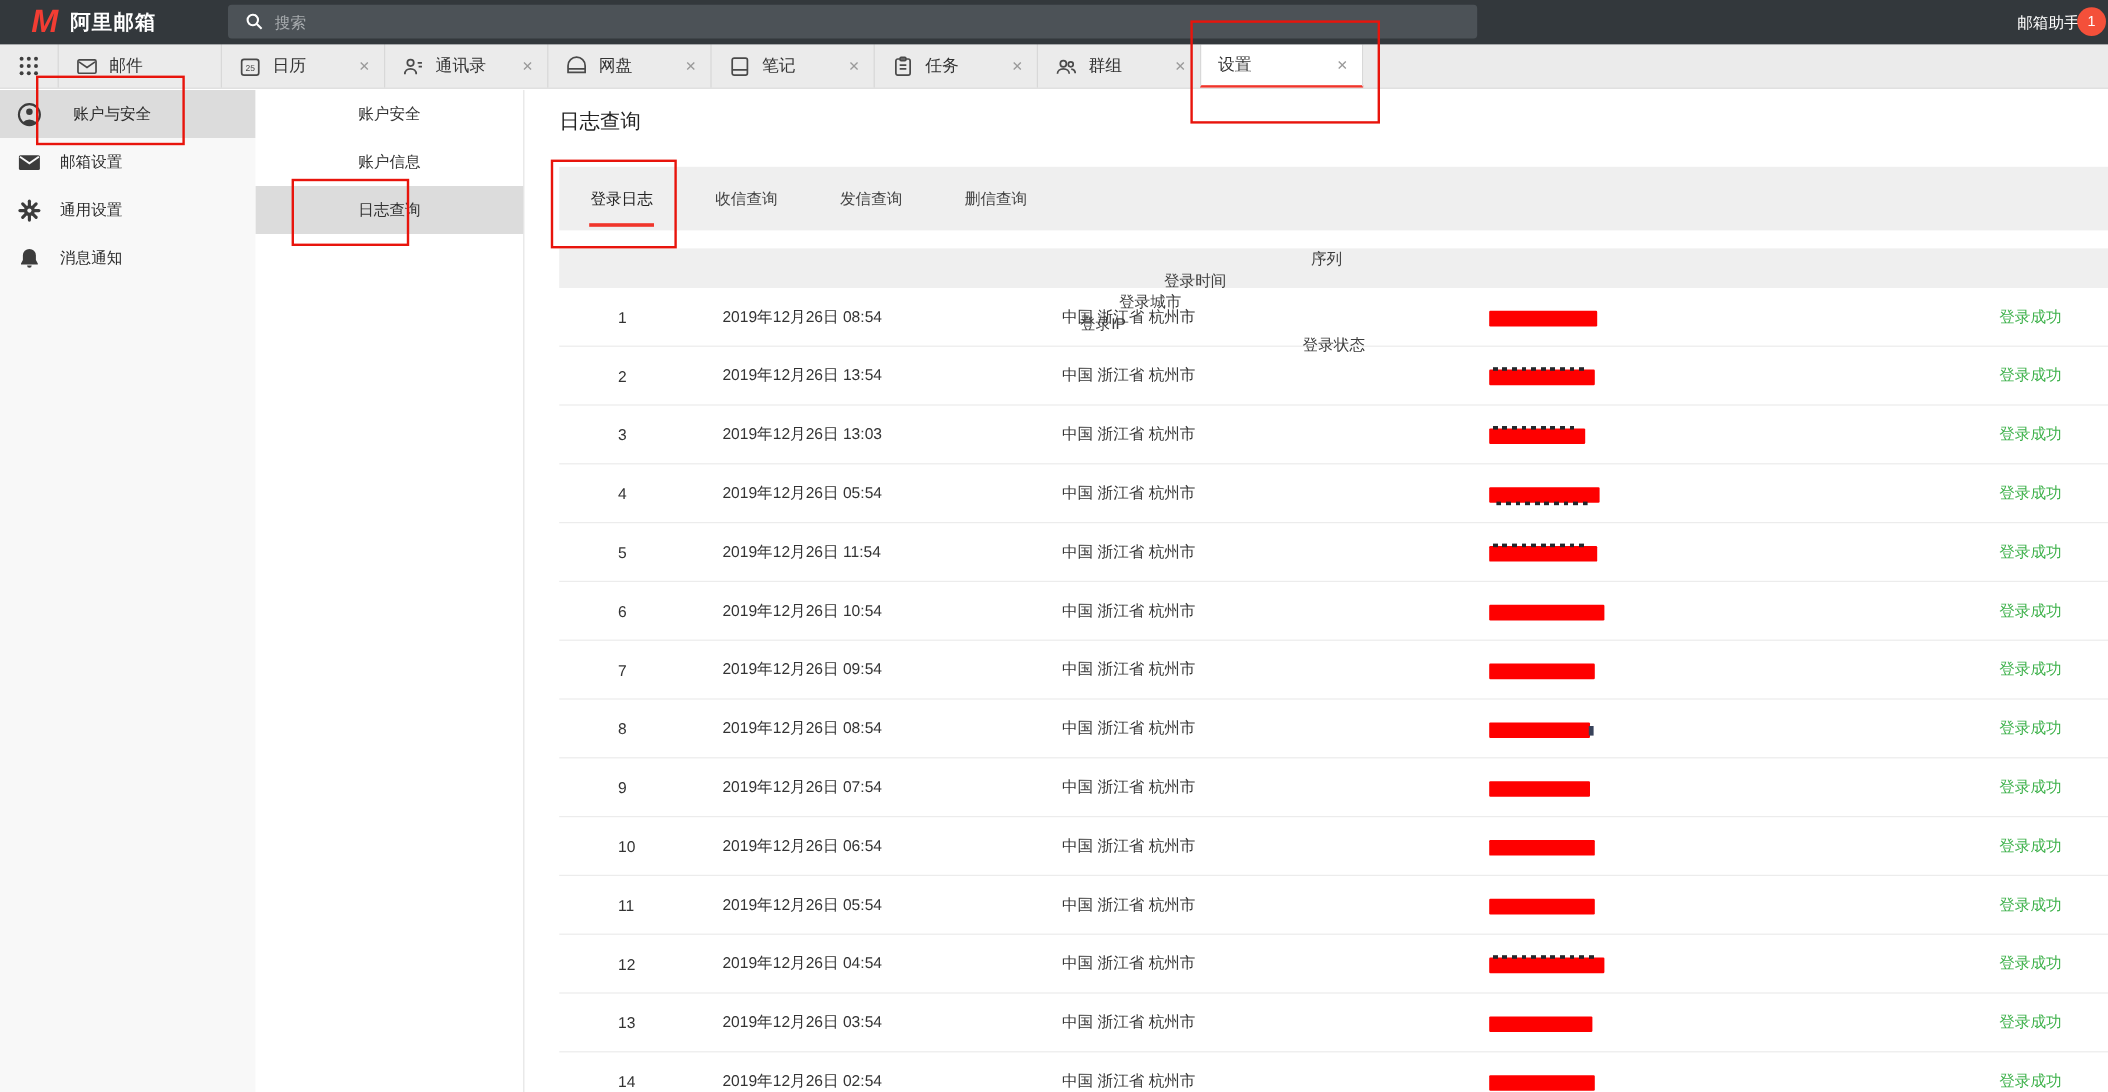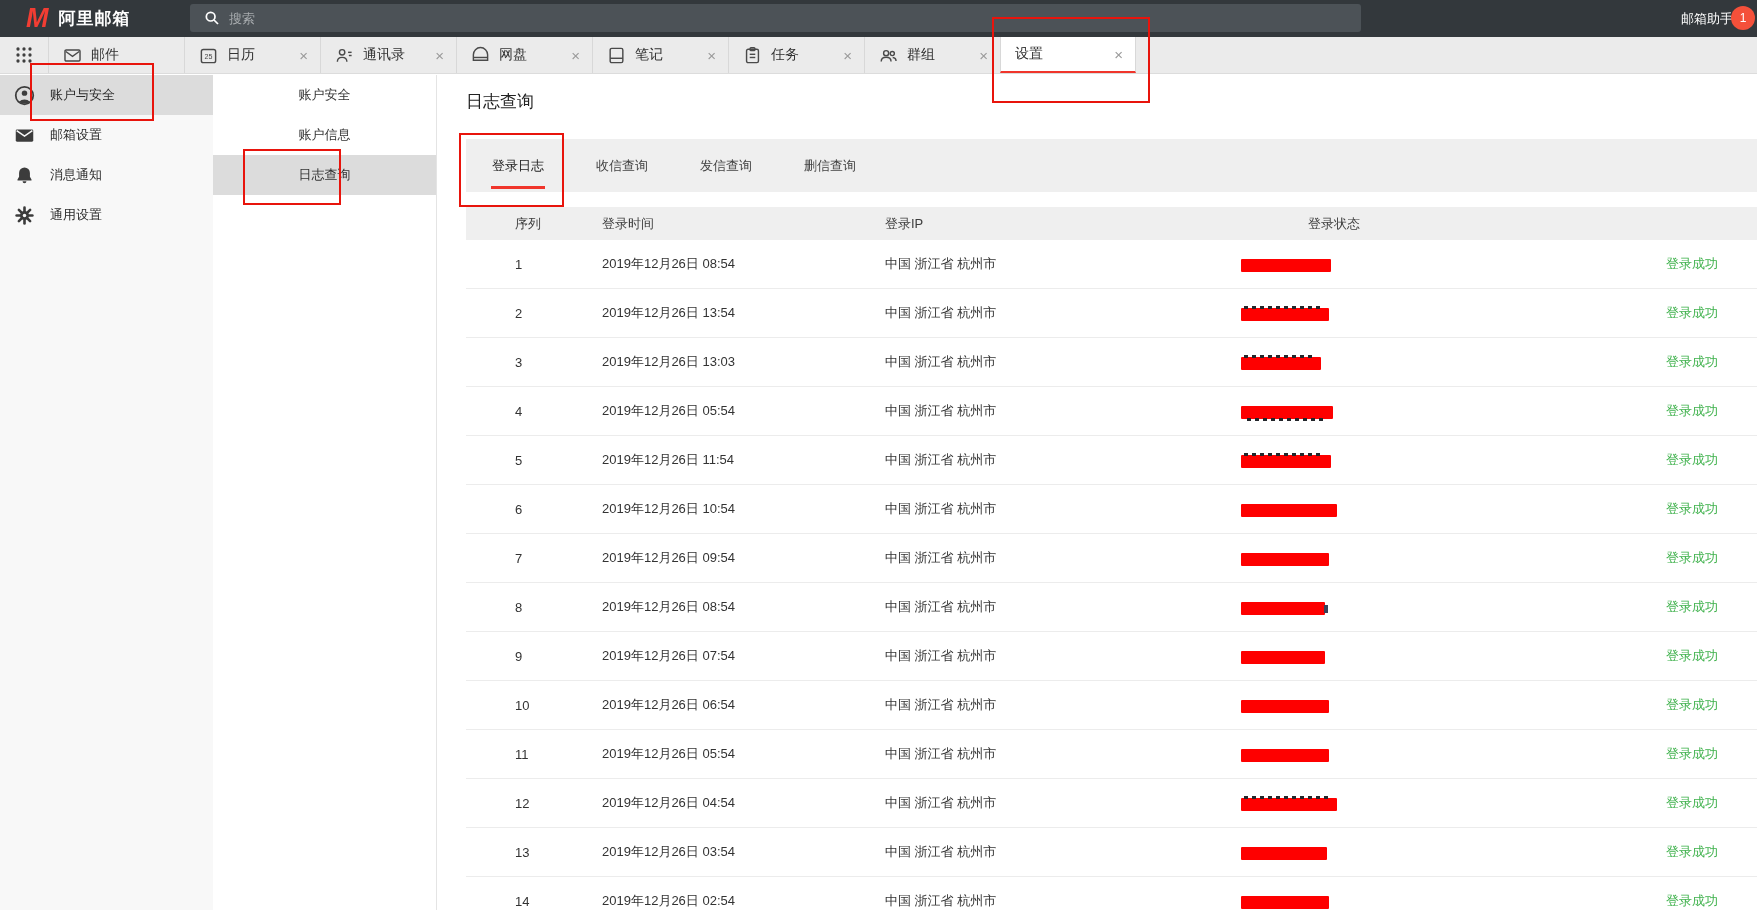--- a/index.html
+++ b/index.html
@@ -12,21 +12,21 @@
   }
   *{margin:0;padding:0;box-sizing:border-box;font-family:"Liberation Sans","DejaVu Sans",sans-serif;}
   html,body{width:1757px;height:910px;overflow:hidden;background:#fff;}
   .stage{position:relative;width:1757px;height:910px;overflow:hidden;}
 
   
   .topbar{position:absolute;top:0;left:0;right:0;height:37px;background:var(--topbar-bg);display:flex;align-items:center;z-index:5;}
   .logo{display:flex;align-items:center;margin-left:26px;}
   .logo-m{color:#f23d33;font-weight:bold;font-style:italic;font-size:27px;line-height:27px;letter-spacing:-2px;}
   .brand{color:#fff;font-size:17px;font-weight:bold;margin-left:12px;letter-spacing:1px;}
-  .search{position:absolute;left:190px;top:4px;width:1171px;height:28px;background:#4c5257;border-radius:3px;display:flex;align-items:center;}
+  .search{position:absolute;left:190px;top:4px;width:1041px;height:28px;background:#4c5257;border-radius:3px;display:flex;align-items:center;}
   .search svg{margin:0 9px 0 14px;flex:none;}
   .search input{flex:1;background:transparent;border:none;outline:none;color:#ddd;font-size:13px;}
   .search input::placeholder{color:#a9adb0;}
   .assist{position:absolute;right:24px;top:0;height:37px;display:flex;align-items:center;color:#fff;font-size:13px;}
   .badge{position:absolute;right:2px;top:6px;width:24px;height:24px;border-radius:50%;background:#f4503a;color:#fff;font-size:12px;display:flex;align-items:center;justify-content:center;}
 
   
   .tabbar{position:absolute;top:37px;left:0;right:0;height:37px;background:#ebebeb;border-bottom:1px solid #dcdcdc;display:flex;z-index:4;}
   .launcher{width:48px;display:flex;align-items:center;justify-content:center;cursor:pointer;}
   .tab{width:136px;flex:none;display:flex;align-items:center;padding:0 10px 0 14px;border-left:1px solid #d8d8d8;position:relative;font-size:14px;color:#333;cursor:pointer;}
@@ -34,35 +34,35 @@
   .tab .ticon{display:flex;margin-right:9px;color:#4a4a4a;}
   .tab .tlabel{white-space:nowrap;}
   .tab .close{margin-left:auto;color:#9a9a9a;font-size:15px;line-height:15px;padding:0 2px;}
   .tab.active{background:#fff;border-bottom:2px solid var(--active-tab-underline);}
 
   
   .side1{position:absolute;top:75px;left:0;width:213px;bottom:0;background:#f8f8f8;}
   .side1 .item{height:40px;display:flex;align-items:center;padding-left:13px;cursor:pointer;}
   .side1 .item .sicon{width:22px;display:flex;justify-content:center;color:#3c3c3c;flex:none;}
   .side1 .item .slabel{margin-left:15px;font-size:13px;color:#2b2b2b;}
-  .side1 .item.selected{background:var(--selected-bg);}
+  .side1 .item.selected{background:var(--selected-bg);gap:11px;}
 
   .side2{position:absolute;top:75px;left:213px;width:224px;bottom:0;background:#fff;border-right:1px solid #e4e4e4;}
   .side2 .item{height:40px;line-height:40px;text-align:center;font-size:13px;color:#333;cursor:pointer;}
   .side2 .item.selected{background:var(--selected-bg);}
 
   .main{position:absolute;top:75px;left:438px;right:0;bottom:0;background:#fff;}
   .page-title{margin:15px 0 0 28px;font-size:17px;color:#222;font-weight:400;}
   .mtabs{margin-top:26px;margin-left:28px;height:53px;background:#efefef;display:flex;align-items:stretch;}
   .mtab{width:104px;text-align:center;font-size:13px;color:#444;line-height:53px;position:relative;cursor:pointer;}
   .mtab.active{color:#222;}
   .mtab.active::after{content:"";position:absolute;left:25px;right:25px;bottom:3px;height:3px;background:var(--active-tab-underline);}
 
   
-  .thead{margin-left:28px;height:33px;background:#efefef;display:flex;align-items:center;font-size:13px;color:#3d3d3d;margin-top:15px;}
+  .thead{margin-left:28px;height:33px;background:#efefef;display:flex;align-items:center;font-size:13px;color:#3d3d3d;margin-top:15px;flex-direction:column;}
   .trow{margin-left:28px;height:49px;display:flex;align-items:center;border-bottom:1px solid #ececec;font-size:13px;color:#333;}
   .c{flex:none;}
   .c1{width:136px;padding-left:49px;}
   .c2{width:283px;}
   .c3{width:358px;}
   .c4{width:423px;}
   .c5{flex:1;}
   .trow .c5{color:var(--status-green);}
   .ipbar{display:inline-block;height:13px;background:var(--redaction-red);border-radius:1px;position:relative;margin-left:-2px;vertical-align:middle;}
   .ipbar.peek-top::before{content:"";position:absolute;left:3px;right:8px;top:-2px;height:3px;
@@ -216,49 +216,49 @@
       <span class="slabel">账户与安全</span>
     </div>
     <div class="item">
       <span class="sicon">
         <svg width="21" height="21" viewBox="0 0 24 24">
           <rect x="2" y="5" width="20" height="14" rx="1.5" fill="#3c3c3c"></rect>
           <path d="M3 6.5l9 6.2 9-6.2" fill="none" stroke="#f8f8f8" stroke-width="1.8"></path>
         </svg>
       </span>
       <span class="slabel">邮箱设置</span>
-    </div>
-    <div class="item">
-      <span class="sicon">
-        <svg width="21" height="21" viewBox="0 0 24 24" fill="#3c3c3c">
-          <path d="M12 2.8a6.2 6.2 0 00-6.2 6.2v4.4L4 16.6v1h16v-1l-1.8-3.2V9A6.2 6.2 0 0012 2.8z"></path>
-          <path d="M9.8 18.6a2.2 2.2 0 004.4 0z"></path>
-        </svg>
-      </span>
-      <span class="slabel">消息通知</span>
     </div>
     <div class="item">
       <span class="sicon">
         <svg width="21" height="21" viewBox="0 0 24 24">
           <g stroke="#3c3c3c" stroke-width="3" stroke-linecap="round">
             <line x1="12" y1="3" x2="12" y2="7"></line>
               <line x1="12" y1="17" x2="12" y2="21"></line>
             <line x1="3" y1="12" x2="7" y2="12"></line>
               <line x1="17" y1="12" x2="21" y2="12"></line>
             <line x1="5.6" y1="5.6" x2="8.4" y2="8.4"></line>
               <line x1="15.6" y1="15.6" x2="18.4" y2="18.4"></line>
             <line x1="5.6" y1="18.4" x2="8.4" y2="15.6"></line>
               <line x1="15.6" y1="8.4" x2="18.4" y2="5.6"></line>
           </g>
           <circle cx="12" cy="12" r="5.2" fill="#3c3c3c"></circle>
           <circle cx="12" cy="12" r="2" fill="#f8f8f8"></circle>
         </svg>
       </span>
       <span class="slabel">通用设置</span>
     </div>
+    <div class="item">
+      <span class="sicon">
+        <svg width="21" height="21" viewBox="0 0 24 24" fill="#3c3c3c">
+          <path d="M12 2.8a6.2 6.2 0 00-6.2 6.2v4.4L4 16.6v1h16v-1l-1.8-3.2V9A6.2 6.2 0 0012 2.8z"></path>
+          <path d="M9.8 18.6a2.2 2.2 0 004.4 0z"></path>
+        </svg>
+      </span>
+      <span class="slabel">消息通知</span>
+    </div>
   </div>
 
   <div class="side2">
     <div class="item">账户安全</div>
     <div class="item">账户信息</div>
     <div class="item selected">日志查询</div>
   </div>
 
   <div class="main">
     <div class="page-title">日志查询</div>
@@ -266,20 +266,21 @@
     <div class="mtabs">
       <div class="mtab active">登录日志</div>
       <div class="mtab">收信查询</div>
       <div class="mtab">发信查询</div>
       <div class="mtab">删信查询</div>
     </div>
 
     <div class="thead">
       <div class="c c1">序列</div>
       <div class="c c2">登录时间</div>
+      <div class="c c3">登录城市</div>
       <div class="c c4">登录IP</div>
       <div class="c c5">登录状态</div>
     </div>
 
     <div>
   <div class="trow">
     <div class="c c1">1</div>
     <div class="c c2">2019年12月26日 08:54</div>
     <div class="c c3">中国 浙江省 杭州市</div>
     <div class="c c4"><span class="ipbar" style="width: 90px;"></span></div>

